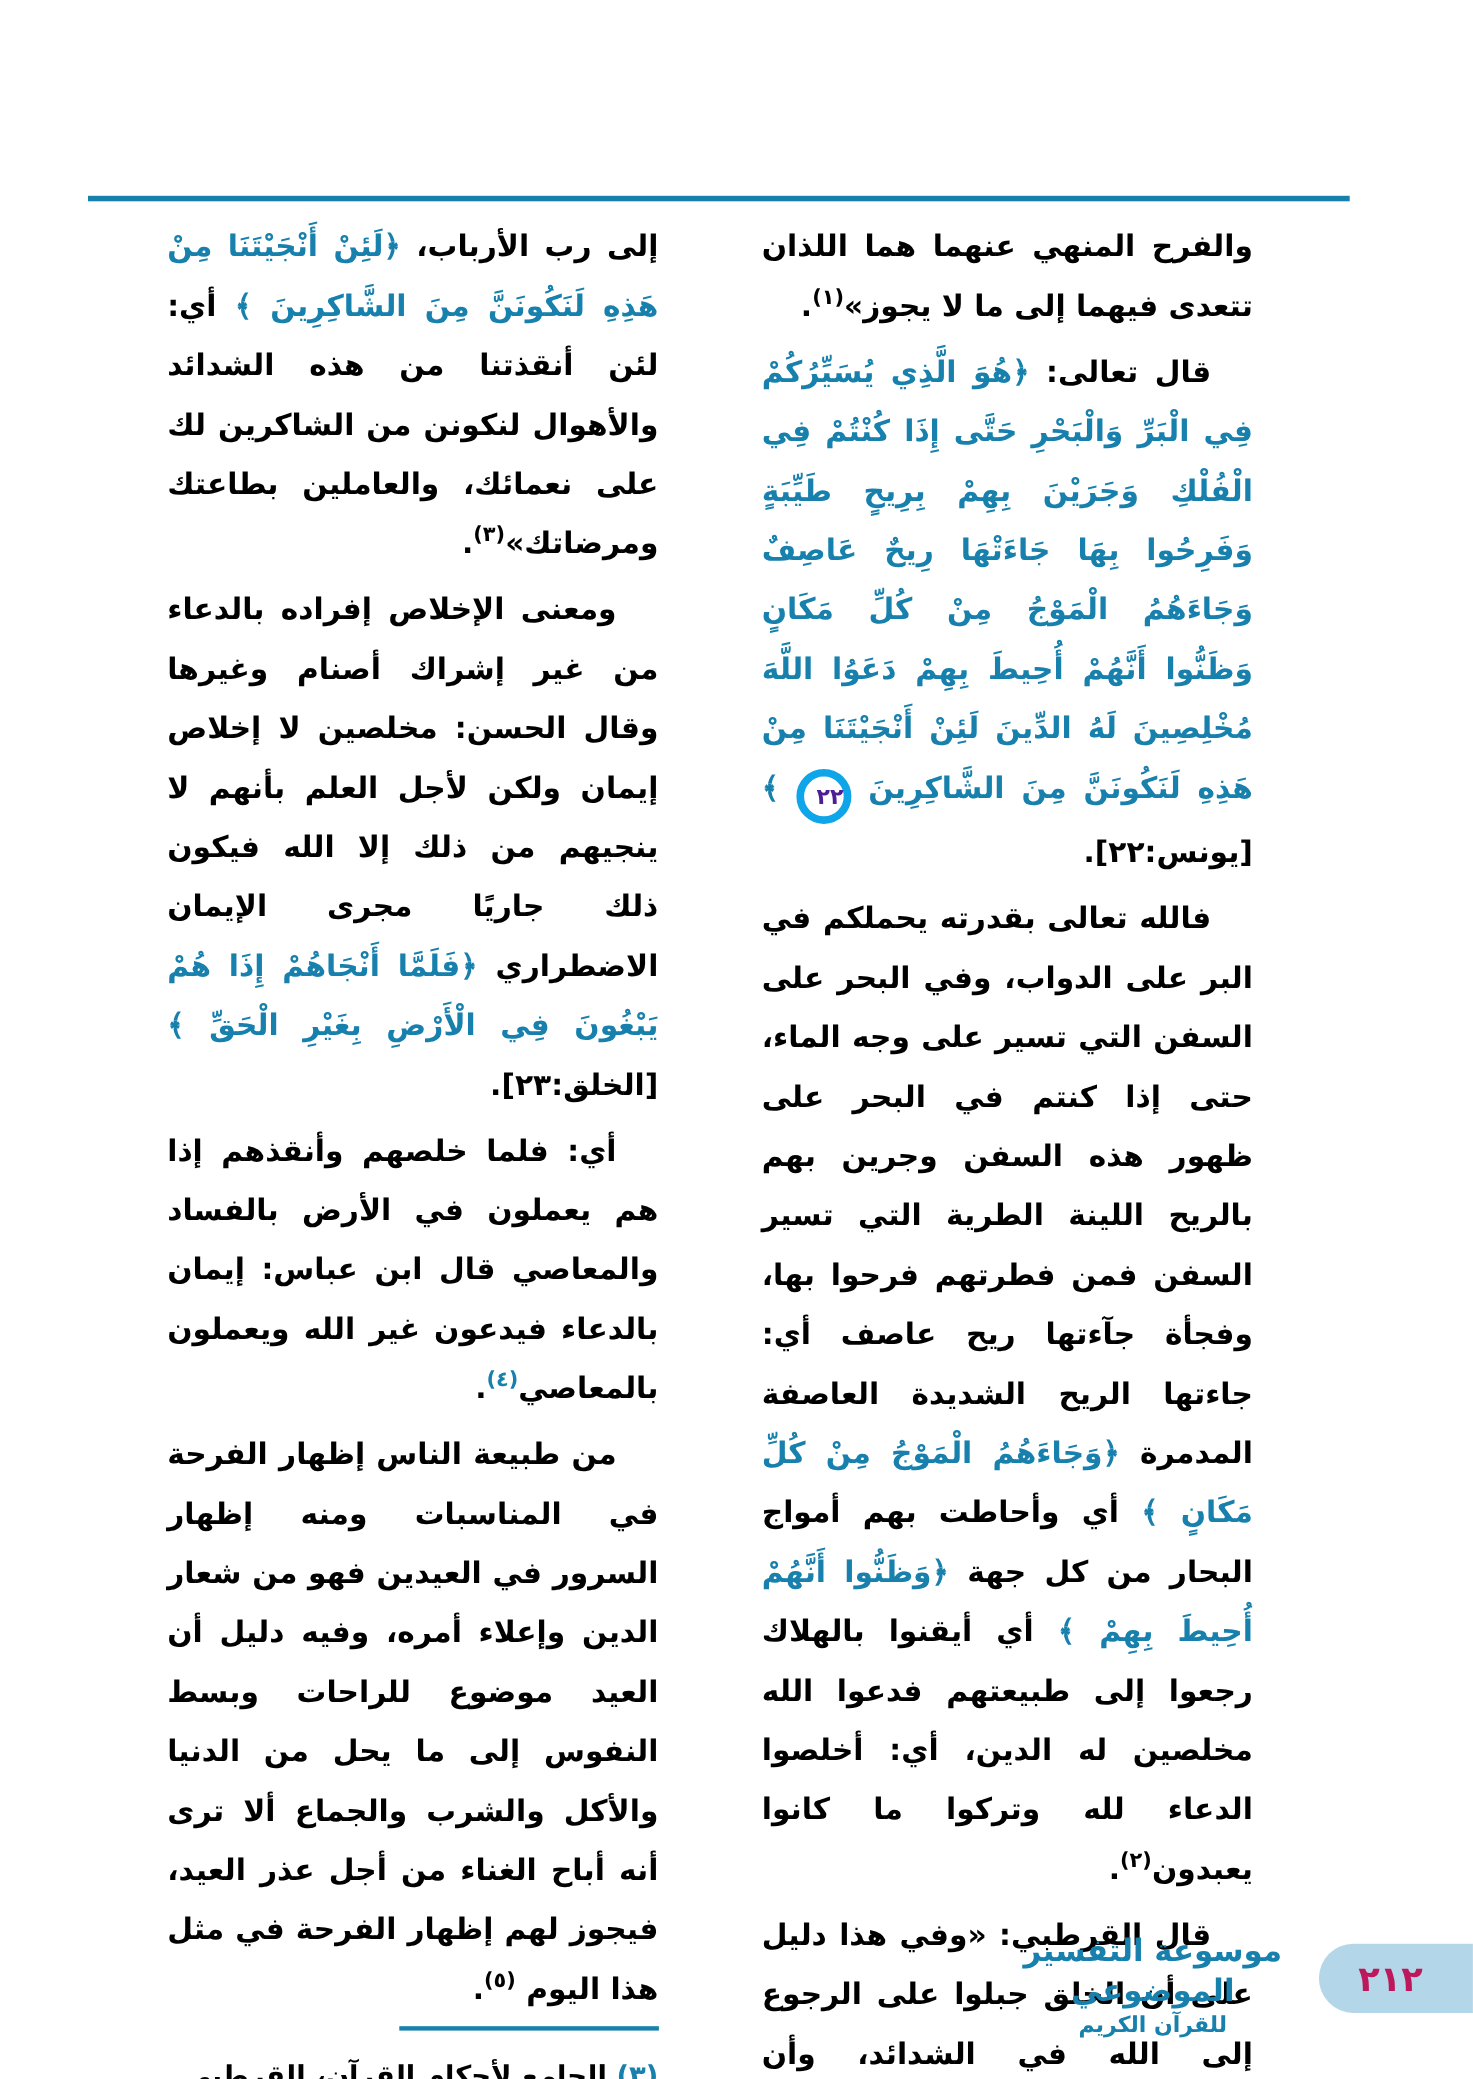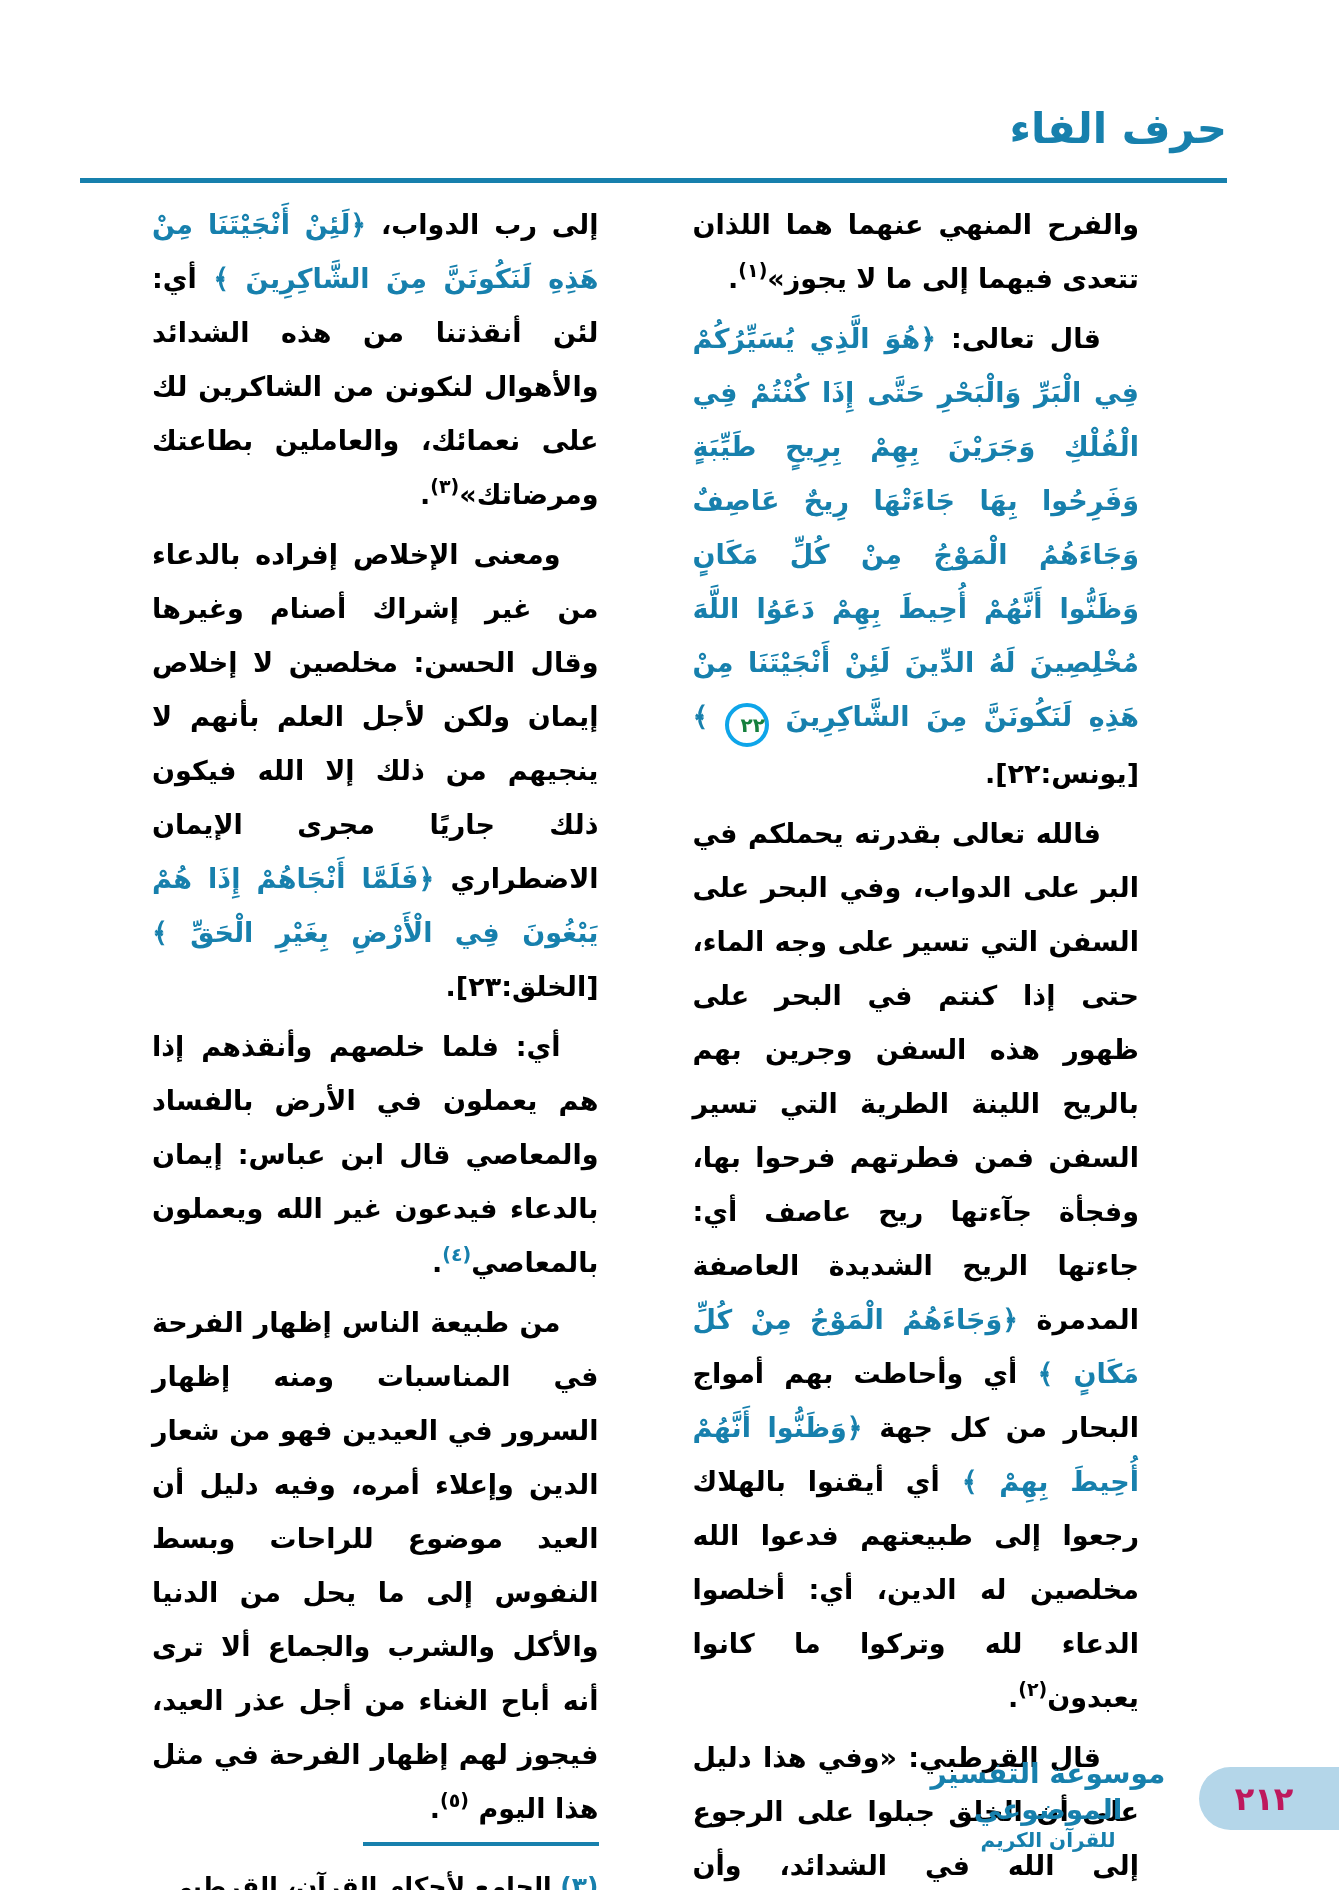--- a/index.html
+++ b/index.html
@@ -26,22 +26,22 @@
     text-align:justify;text-align-last:right;
   }
   .para.indent{text-indent:38px;}
   .t{color:#000;}
   .q{color:#1780ad;margin-top:48px;}
   .ref{
     position:relative;top:-11px;font-size:19px;line-height:0;color:#000;
   }
   .ref.teal{color:#1780ad;}
   .anum{
-    display:inline-block;width:36px;height:36px;line-height:36px;border:4px solid #0ea5e9;
-    border-radius:50%;color:#15803d;font-size:20px;text-align:center;
+    display:inline-block;width:36px;height:36px;line-height:36px;border:7px solid #0ea5e9;
+    border-radius:50%;color:#4c1d95;font-size:20px;text-align:center;
     text-indent:0;vertical-align:-6px;font-weight:bold;
   }
   
   .fn-block{margin-top:auto;}
   .fn-sep{width:236px;height:4px;background:#1780ad;margin-bottom:16px;}
   .fn{
     font-size:25px;font-weight:bold;line-height:49px;text-align:right;
     padding-right:62px;text-indent:-62px;
   }
   .fn-num{color:#1780ad;}
@@ -58,38 +58,37 @@
     color:#be185d;font-size:32px;font-weight:bold;letter-spacing:13px;
     display:flex;align-items:center;justify-content:center;
     padding-right:10px;box-sizing:border-box;
   }
 </style>
 </head>
 <body>
 
 <div class="page">
 
-  <div class="chapter-title">حرف الفاء</div>
   <div class="header-rule"></div>
 
   <div class="columns">
 
     <section class="col">
       <div>
           <p class="para"><span class="t">والفرح المنهي عنهما هما اللذان تتعدى فيهما إلى ما لا يجوز»</span><span class="ref">(١)</span><span class="t">.</span></p>
           <p class="para indent"><span class="t">قال تعالى: </span><span class="q">﴿هُوَ الَّذِي يُسَيِّرُكُمْ فِي الْبَرِّ وَالْبَحْرِ حَتَّى إِذَا كُنْتُمْ فِي الْفُلْكِ وَجَرَيْنَ بِهِمْ بِرِيحٍ طَيِّبَةٍ وَفَرِحُوا بِهَا جَاءَتْهَا رِيحٌ عَاصِفٌ وَجَاءَهُمُ الْمَوْجُ مِنْ كُلِّ مَكَانٍ وَظَنُّوا أَنَّهُمْ أُحِيطَ بِهِمْ دَعَوُا اللَّهَ مُخْلِصِينَ لَهُ الدِّينَ لَئِنْ أَنْجَيْتَنَا مِنْ هَذِهِ لَنَكُونَنَّ مِنَ الشَّاكِرِينَ </span><span class="anum">٢٢</span><span class="q"> ﴾</span><span class="t"> [يونس:٢٢].</span></p>
           <p class="para indent"><span class="t">فالله تعالى بقدرته يحملكم في البر على الدواب، وفي البحر على السفن التي تسير على وجه الماء، حتى إذا كنتم في البحر على ظهور هذه السفن وجرين بهم بالريح اللينة الطرية التي تسير السفن فمن فطرتهم فرحوا بها، وفجأة جآءتها ريح عاصف أي: جاءتها الريح الشديدة العاصفة المدمرة </span><span class="q">﴿وَجَاءَهُمُ الْمَوْجُ مِنْ كُلِّ مَكَانٍ ﴾</span><span class="t"> أي وأحاطت بهم أمواج البحار من كل جهة </span><span class="q">﴿وَظَنُّوا أَنَّهُمْ أُحِيطَ بِهِمْ ﴾</span><span class="t"> أي أيقنوا بالهلاك رجعوا إلى طبيعتهم فدعوا الله مخلصين له الدين، أي: أخلصوا الدعاء لله وتركوا ما كانوا يعبدون</span><span class="ref">(٢)</span><span class="t">.</span></p>
           <p class="para indent"><span class="t">قال القرطبي: «وفي هذا دليل على أن الخلق جبلوا على الرجوع إلى الله في الشدائد، وأن المضطر يجاب دعاؤه وإن كان كافرًا، لانقطاع الأسباب، ورجوعه</span></p>
         </div>
 
     </section>
 
     <section class="col">
       <div>
-          <p class="para"><span class="t">إلى رب الدواب، </span><span class="q">﴿لَئِنْ أَنْجَيْتَنَا مِنْ هَذِهِ لَنَكُونَنَّ مِنَ الشَّاكِرِينَ ﴾</span><span class="t"> أي: لئن أنقذتنا من هذه الشدائد والأهوال لنكونن من الشاكرين لك على نعمائك، والعاملين بطاعتك ومرضاتك»</span><span class="ref">(٣)</span><span class="t">.</span></p>
+          <p class="para"><span class="t">إلى رب الأرباب، </span><span class="q">﴿لَئِنْ أَنْجَيْتَنَا مِنْ هَذِهِ لَنَكُونَنَّ مِنَ الشَّاكِرِينَ ﴾</span><span class="t"> أي: لئن أنقذتنا من هذه الشدائد والأهوال لنكونن من الشاكرين لك على نعمائك، والعاملين بطاعتك ومرضاتك»</span><span class="ref">(٣)</span><span class="t">.</span></p>
           <p class="para indent"><span class="t">ومعنى الإخلاص إفراده بالدعاء من غير إشراك أصنام وغيرها وقال الحسن: مخلصين لا إخلاص إيمان ولكن لأجل العلم بأنهم لا ينجيهم من ذلك إلا الله فيكون ذلك جاريًا مجرى الإيمان الاضطراري </span><span class="q">﴿فَلَمَّا أَنْجَاهُمْ إِذَا هُمْ يَبْغُونَ فِي الْأَرْضِ بِغَيْرِ الْحَقِّ ﴾</span><span class="t">[الخلق:٢٣].</span></p>
           <p class="para indent"><span class="t">أي: فلما خلصهم وأنقذهم إذا هم يعملون في الأرض بالفساد والمعاصي قال ابن عباس: إيمان بالدعاء فيدعون غير الله ويعملون بالمعاصي</span><span class="ref teal">(٤)</span><span class="t">.</span></p>
           <p class="para indent"><span class="t">من طبيعة الناس إظهار الفرحة في المناسبات ومنه إظهار السرور في العيدين فهو من شعار الدين وإعلاء أمره، وفيه دليل أن العيد موضوع للراحات وبسط النفوس إلى ما يحل من الدنيا والأكل والشرب والجماع ألا ترى أنه أباح الغناء من أجل عذر العيد، فيجوز لهم إظهار الفرحة في مثل هذا اليوم </span><span class="ref">(٥)</span><span class="t">.</span></p>
         </div>
       <div class="fn-block">
         <div class="fn-sep"></div>
         <div>
             <div class="fn"><span class="fn-num">(٣)</span><span>&nbsp;الجامع لأحكام القرآن، القرطبي ٨/ ٣٢٥.</span></div>
           </div>
       </div>

